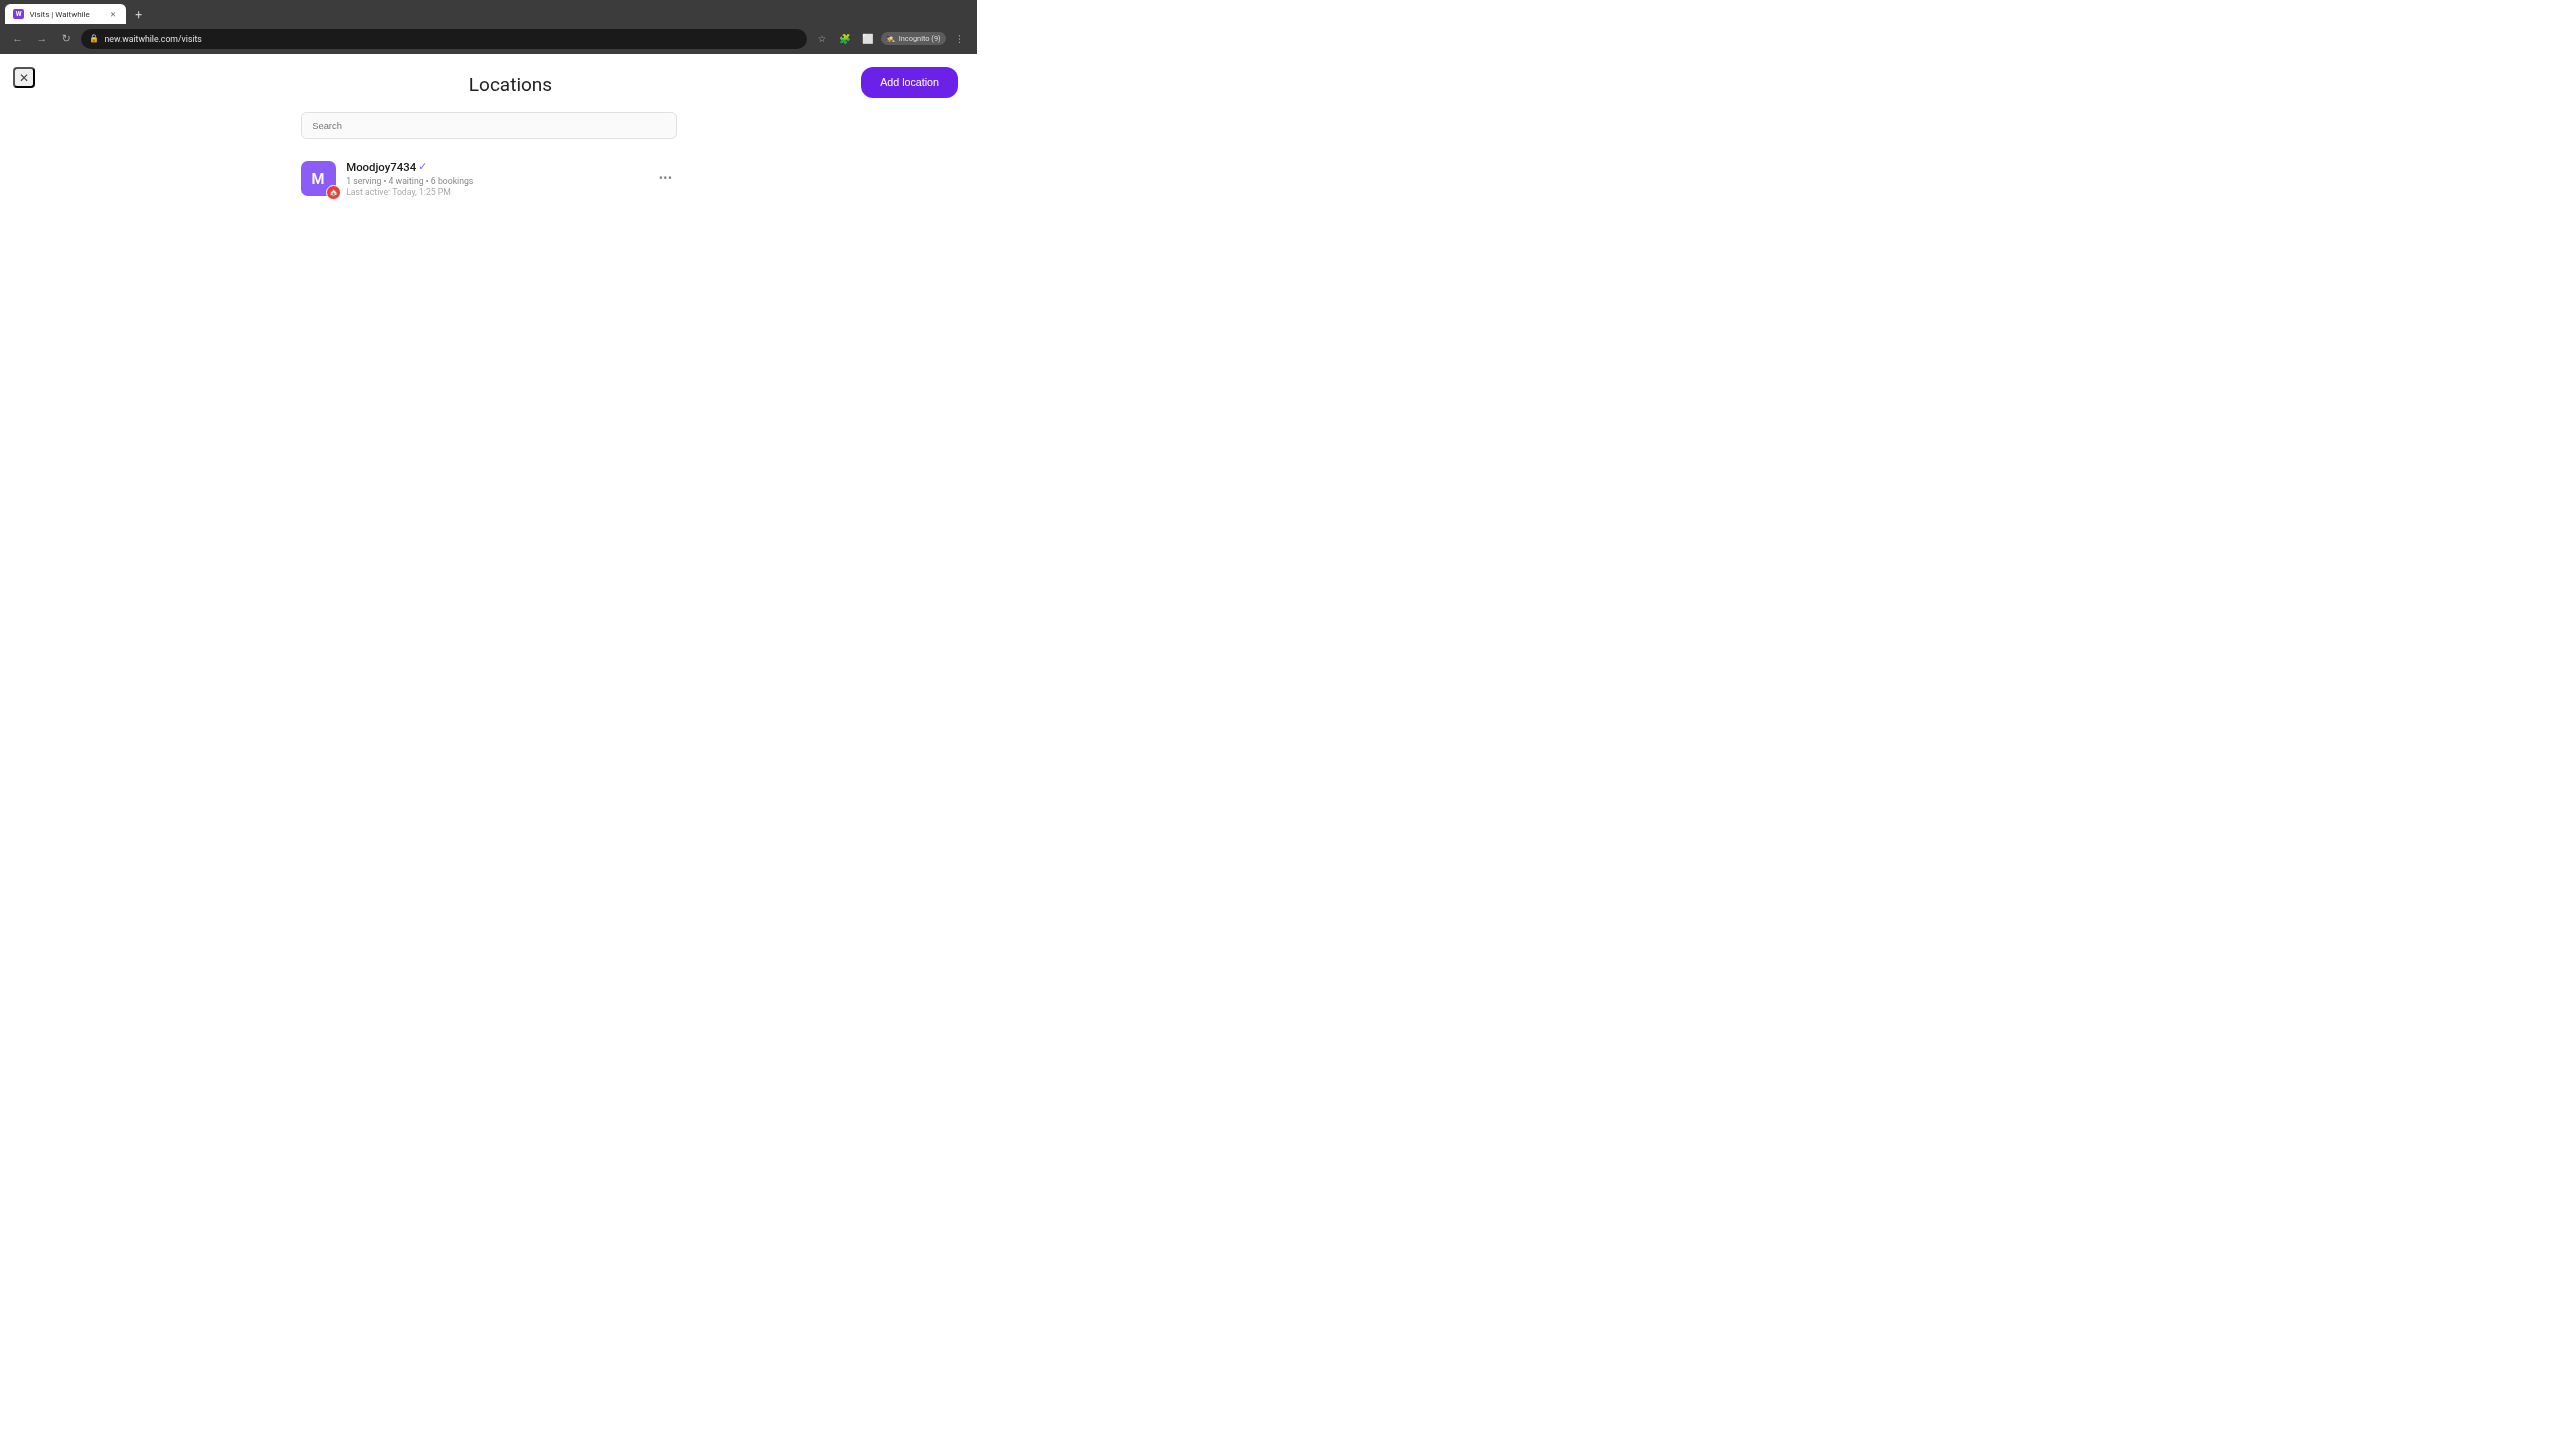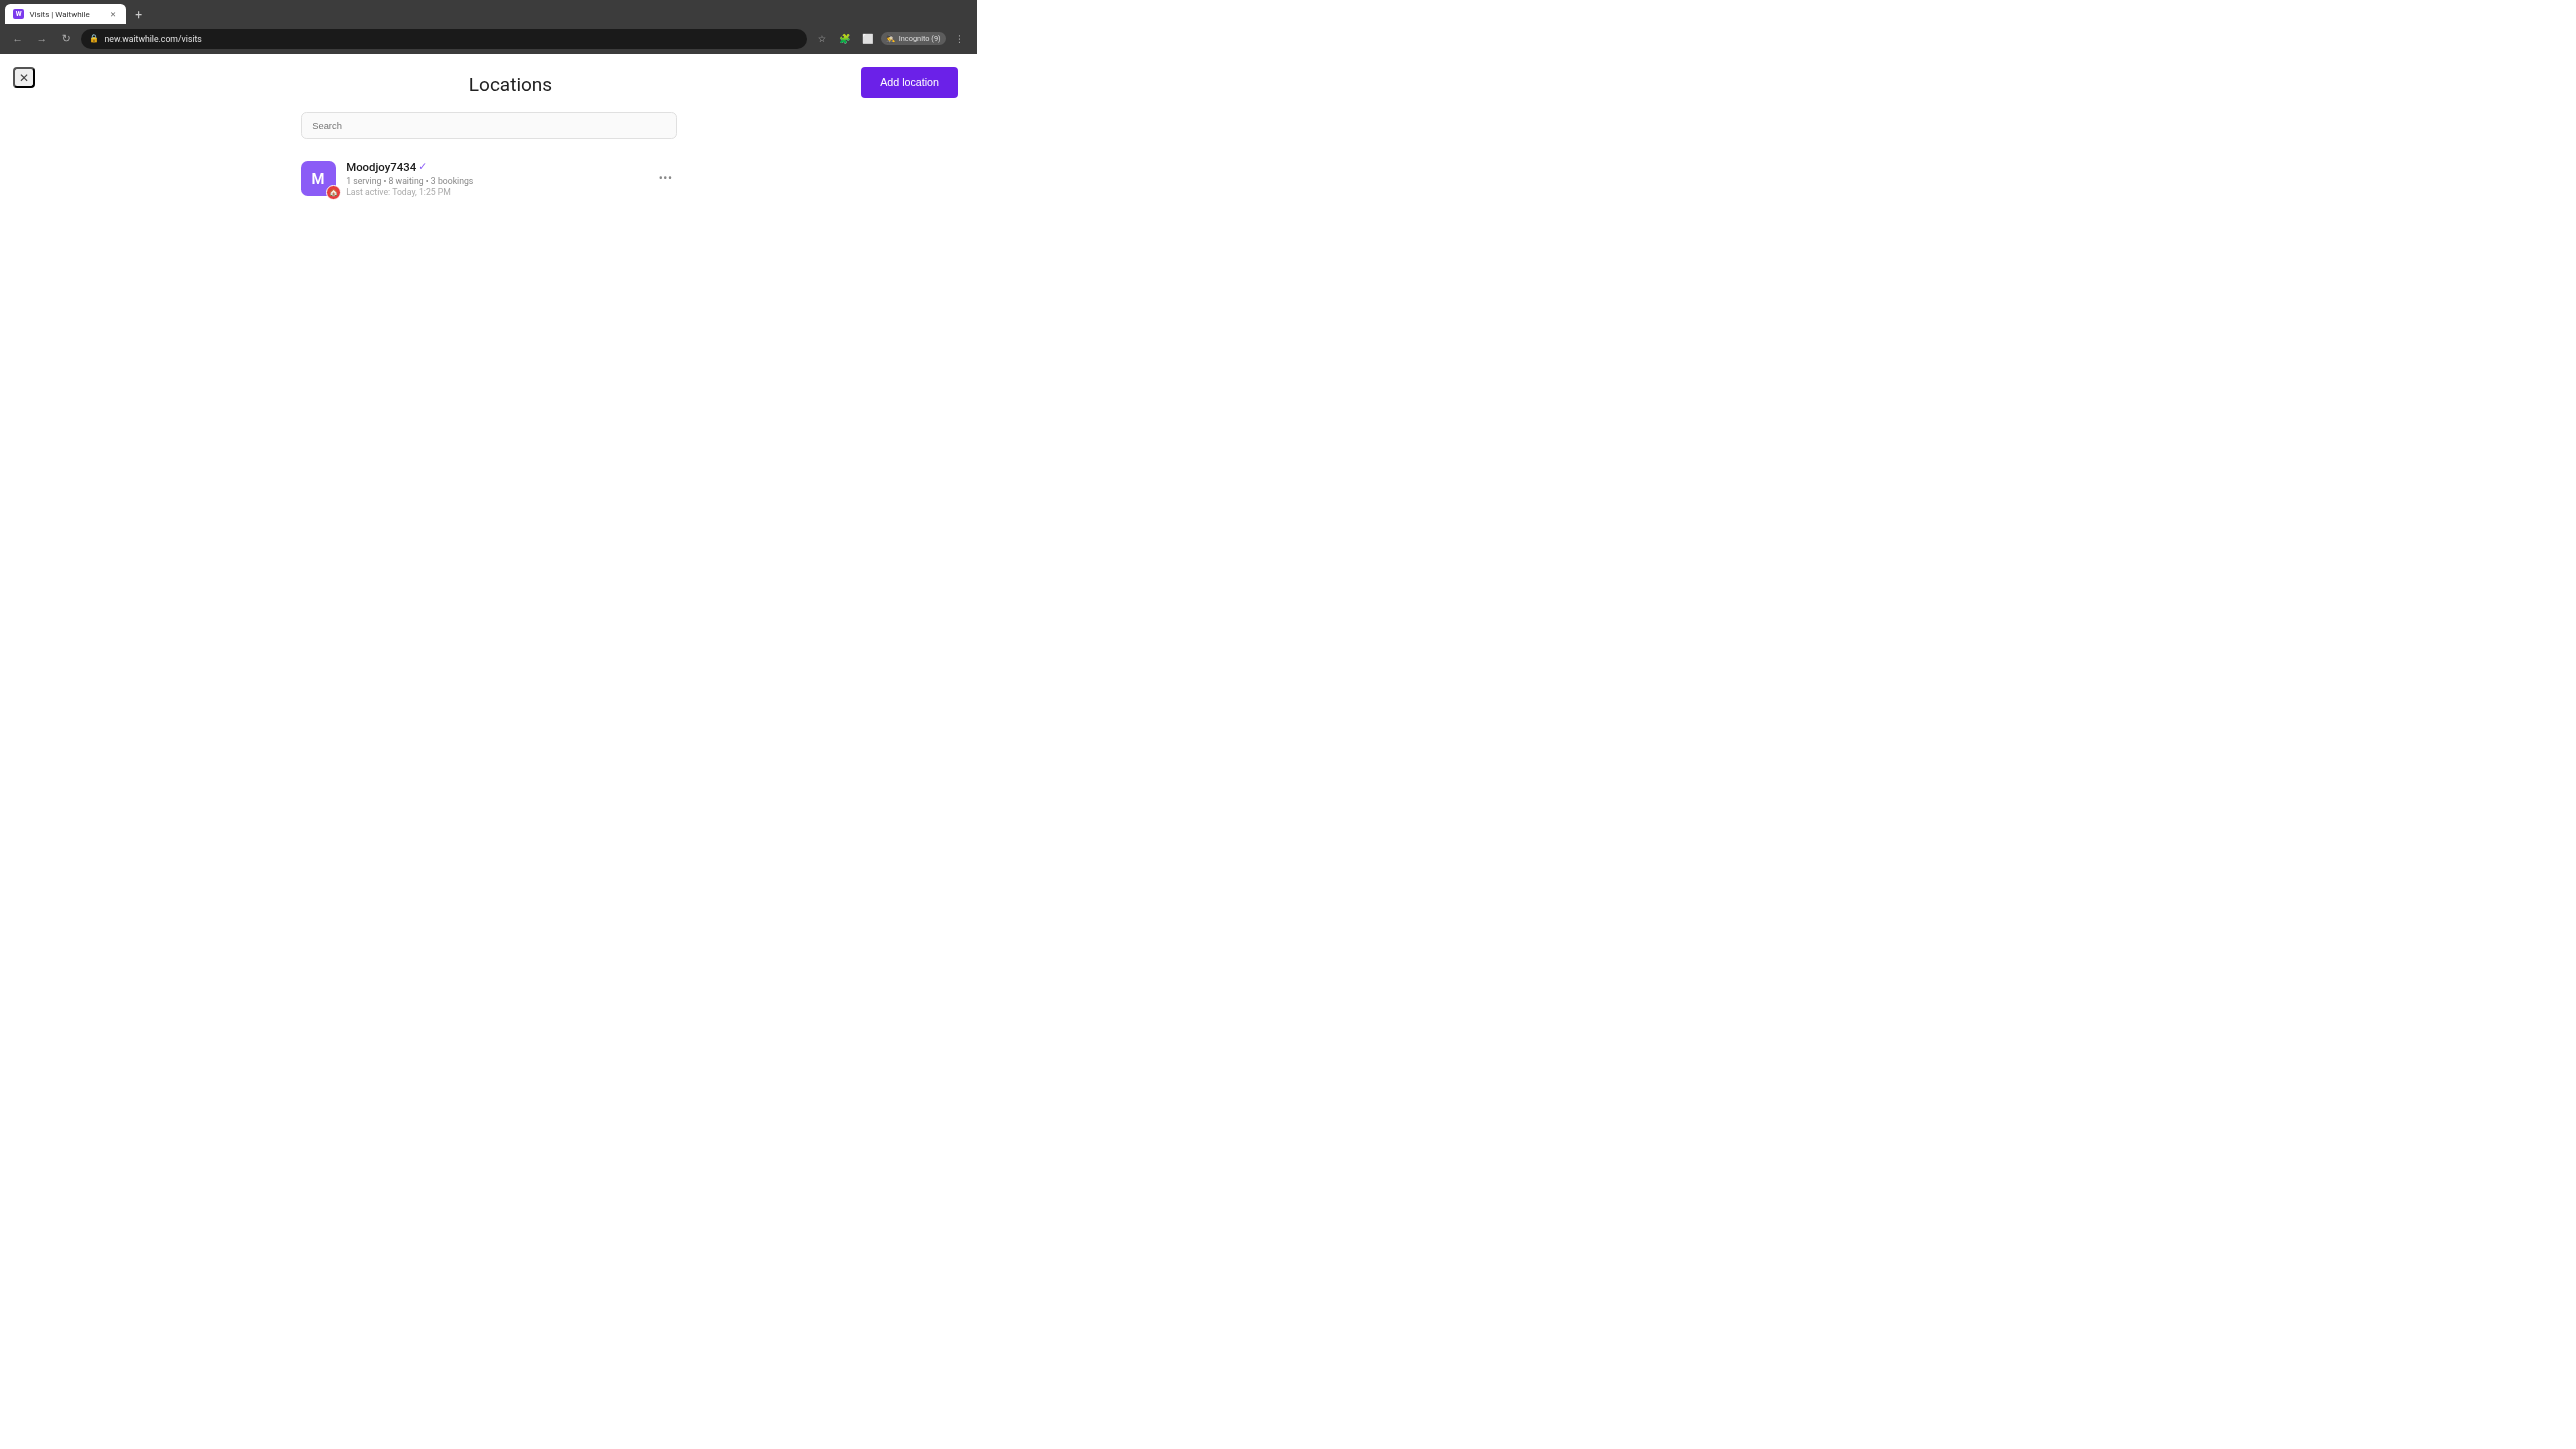--- a/index.html
+++ b/index.html
@@ -186,21 +186,21 @@
       margin-left: 44px;
     }
 
     .add-location-btn {
       position: absolute;
       top: 13.4px;
       right: 19px;
       background: #6b21e8;
       color: white;
       border: none;
-      border-radius: 4px;
+      border-radius: 12px;
       padding: 9.4px 19px;
       font-size: 10.7px;
       font-weight: 500;
       cursor: pointer;
     }
 
     .search-container {
       width: 376px;
       margin-top: 16px;
     }
@@ -365,21 +365,21 @@
         <span>M</span>
         <div class="location-lock-badge">
           <span>🏠</span>
         </div>
       </div>
       <div class="location-info">
         <div class="location-name-row">
           <span class="location-name">Moodjoy7434</span>
           <span class="location-check">✓</span>
         </div>
-        <div class="location-stats">1 serving • 8 waiting • 3 bookings</div>
+        <div class="location-stats">1 serving • 4 waiting • 6 bookings</div>
         <div class="location-last-active">Last active: Today, 1:25 PM</div>
       </div>
       <div class="location-more-btn">•••</div>
     </div>
   </div>
 
 </div>
 
 
 </body></html>

